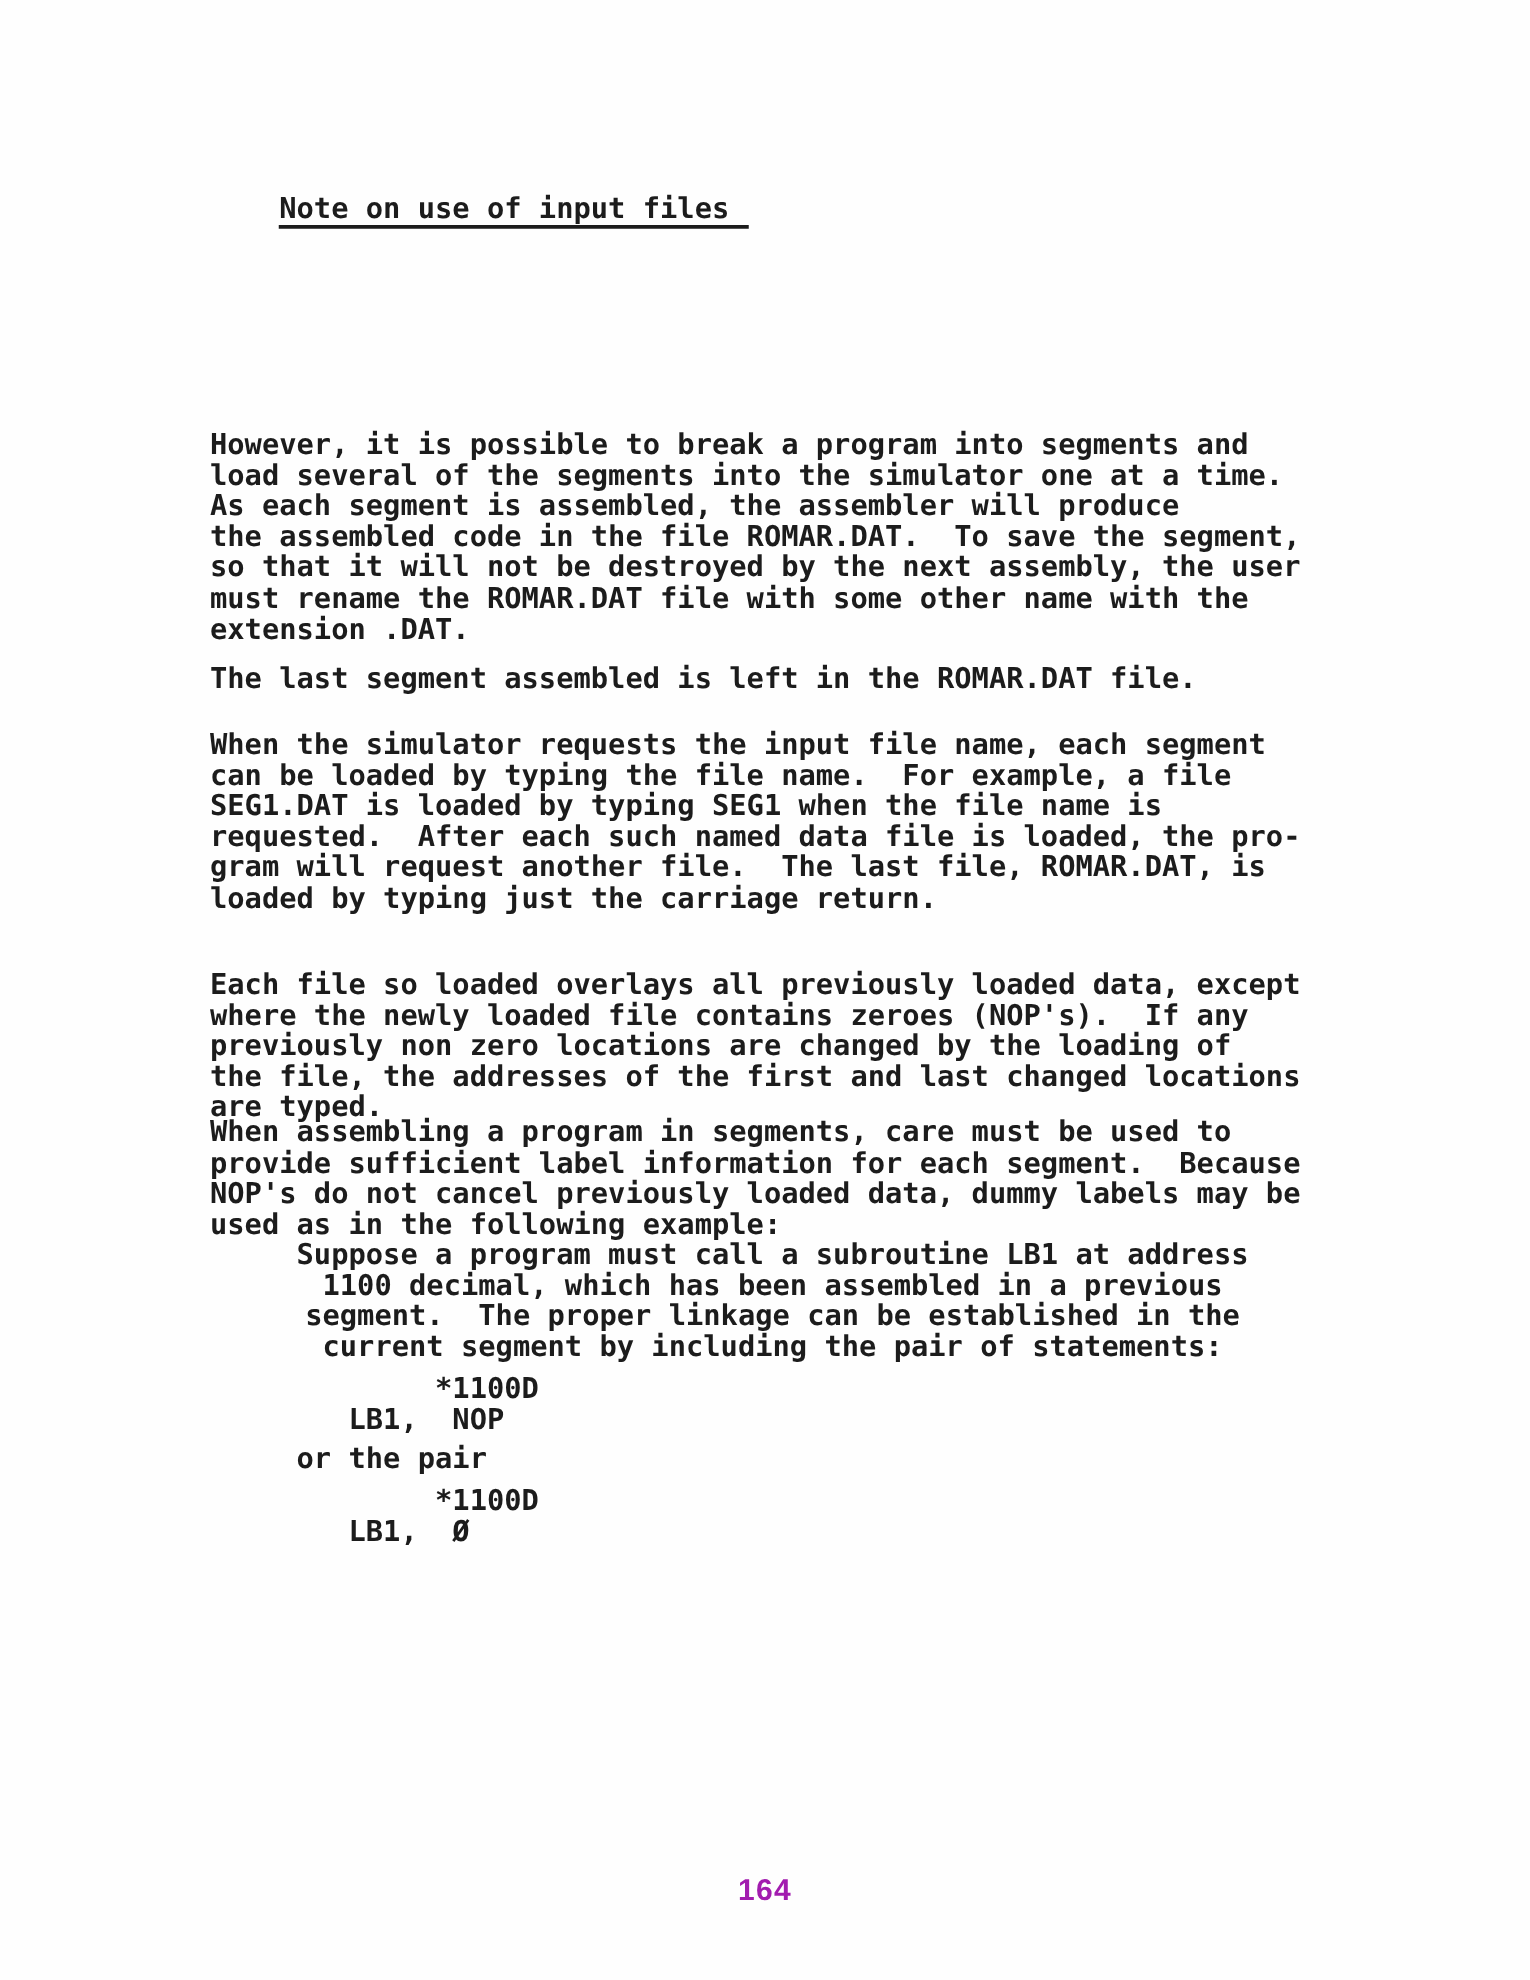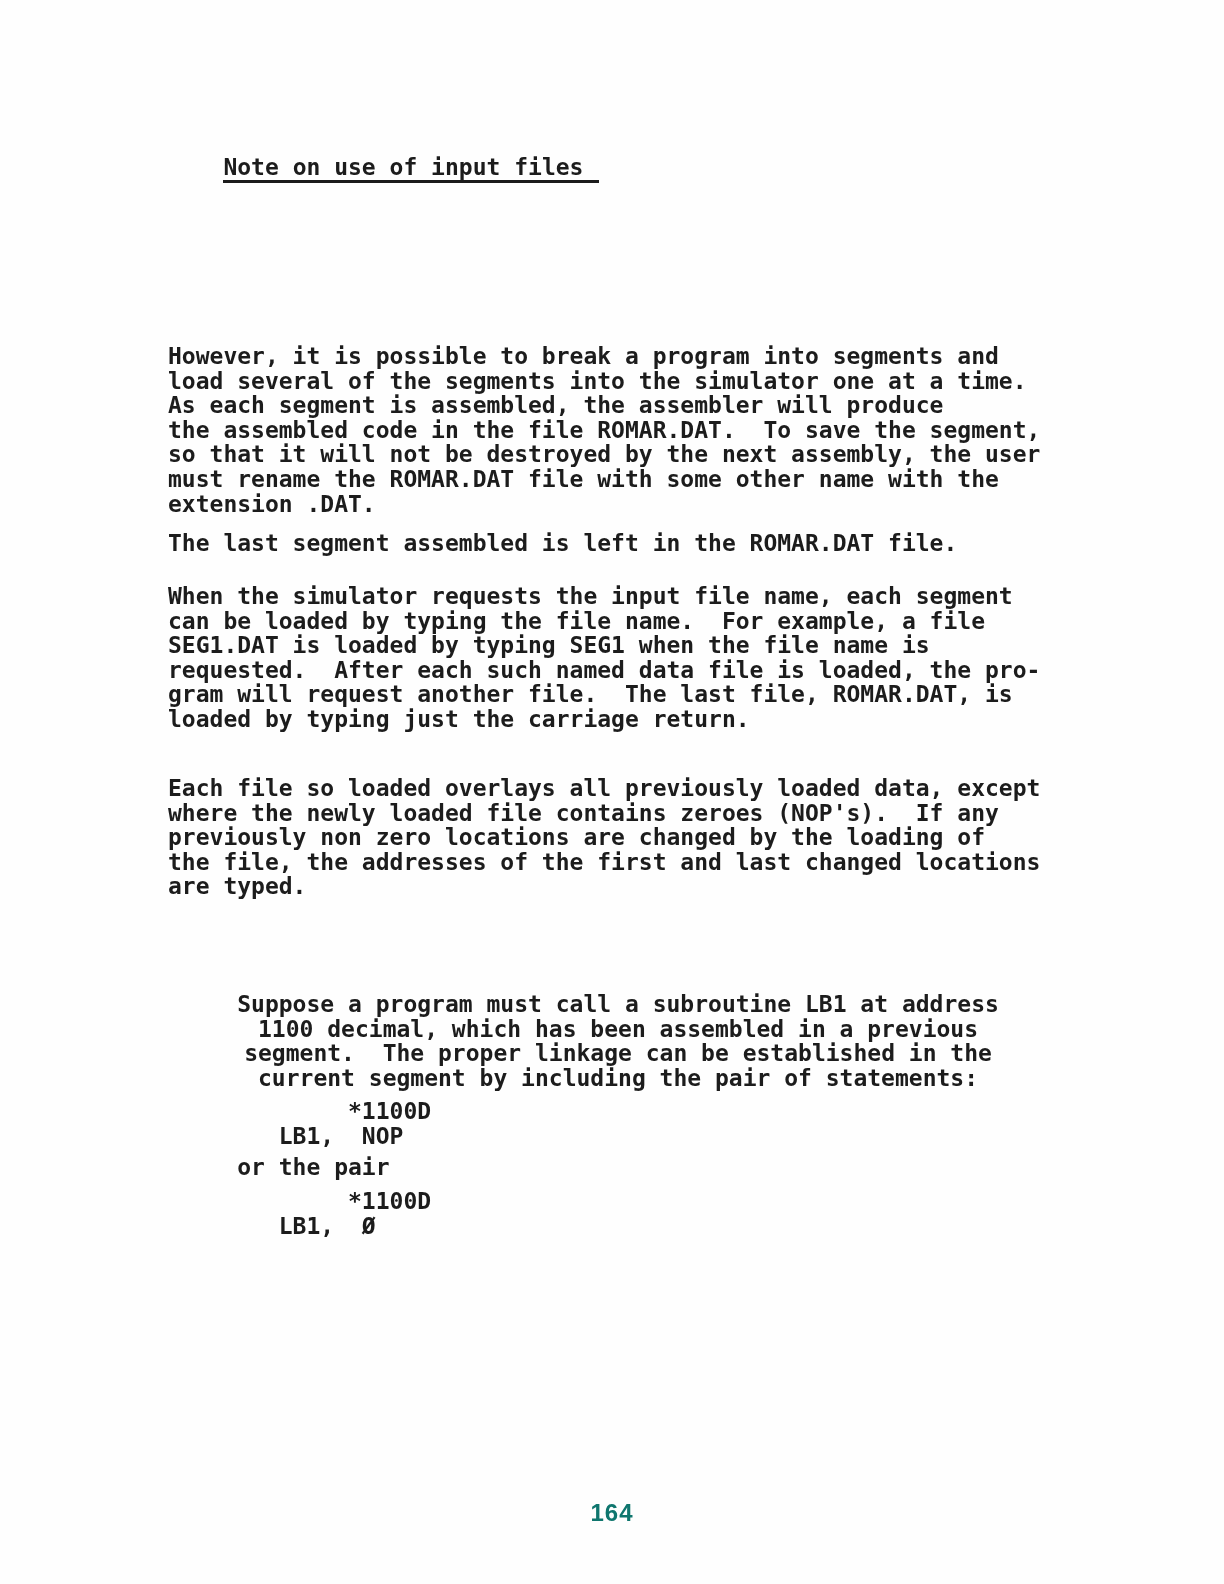--- a/index.html
+++ b/index.html
@@ -44,21 +44,21 @@
   .page-number {
     position: absolute;
     top: 1499px;
     left: 0;
     width: 1224px;
     text-align: center;
     font-family: "Liberation Sans", sans-serif;
     font-weight: bold;
     font-size: 24px;
     letter-spacing: 1px;
-    color: #0f766e;
+    color: #a21caf;
   }
 </style>
 </head>
 <body>
 
 <div class="page">
 
   <div class="tw heading-wrap">
     <span class="heading-inner">Note on use of input files</span>
   </div>
@@ -81,20 +81,24 @@
 requested.  After each such named data file is loaded, the pro-
 gram will request another file.  The last file, ROMAR.DAT, is
 loaded by typing just the carriage return.</div>
 
   <div class="tw p6">Each file so loaded overlays all previously loaded data, except
 where the newly loaded file contains zeroes (NOP's).  If any
 previously non zero locations are changed by the loading of
 the file, the addresses of the first and last changed locations
 are typed.</div>
 
+  <div class="tw p7">When assembling a program in segments, care must be used to
+provide sufficient label information for each segment.  Because
+NOP's do not cancel previously loaded data, dummy labels may be
+used as in the following example:</div>
 
   <div class="tw p8">     Suppose a program must call a subroutine LB1 at address
      1100 decimal, which has been assembled in a previous
      segment.  The proper linkage can be established in the
      current segment by including the pair of statements:</div>
 
   <div class="tw code1">             *1100D
         LB1,  NOP</div>
 
   <div class="tw orpair">     or the pair</div>

